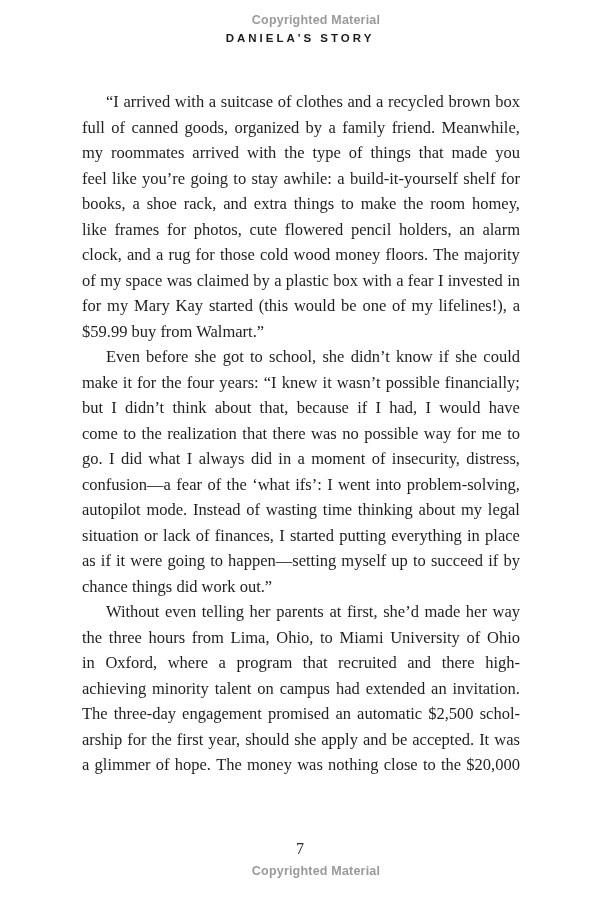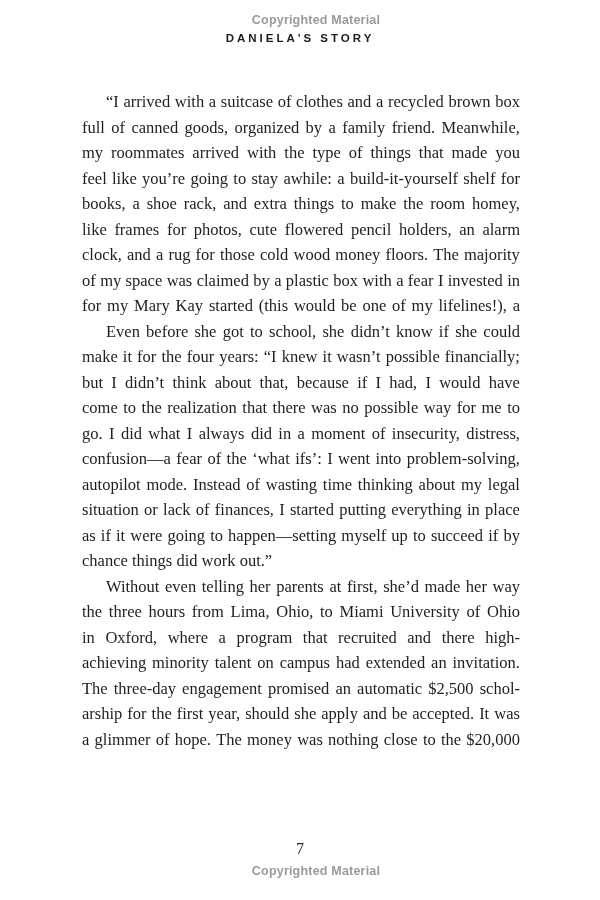--- a/index.html
+++ b/index.html
@@ -197,20 +197,21 @@
         <span>started</span>
         <span>(this</span>
         <span>would</span>
         <span>be</span>
         <span>one</span>
         <span>of</span>
         <span>my</span>
         <span>lifelines!),</span>
         <span>a</span>
       </div>
+      <div class="line last">$59.99 buy from Walmart.”</div>
       <div class="line first">
         <span>Even</span>
         <span>before</span>
         <span>she</span>
         <span>got</span>
         <span>to</span>
         <span>school,</span>
         <span>she</span>
         <span>didn’t</span>
         <span>know</span>

